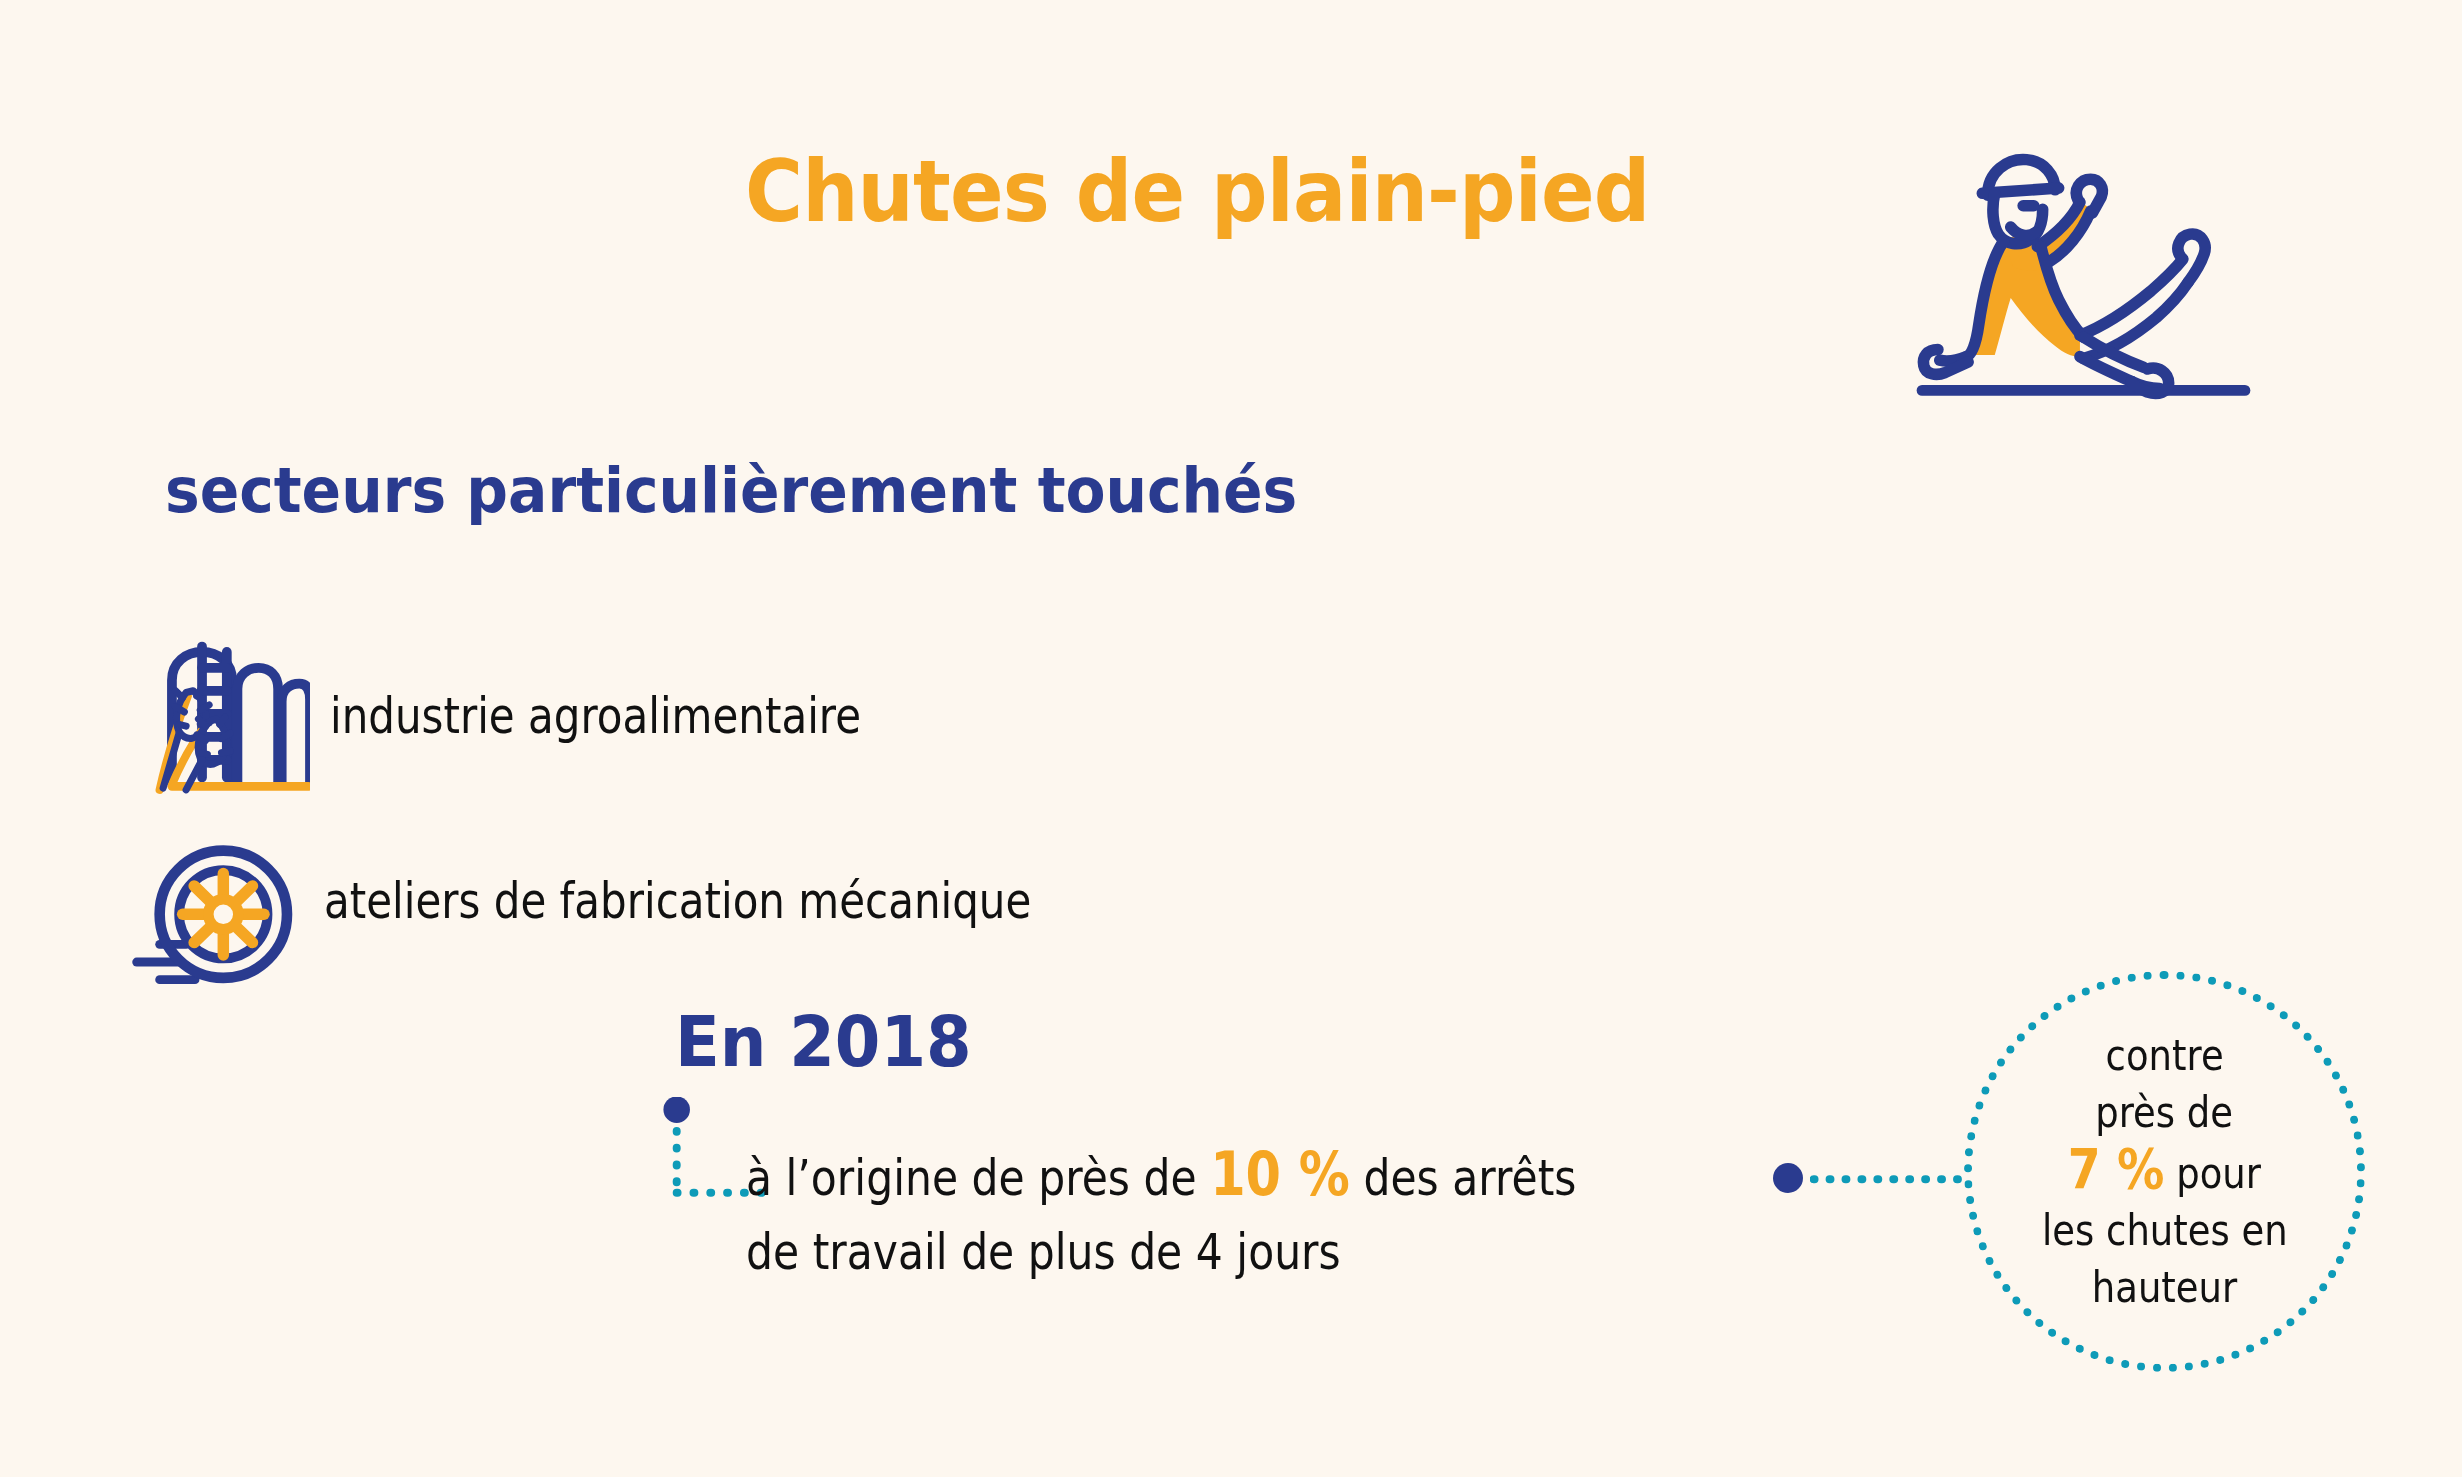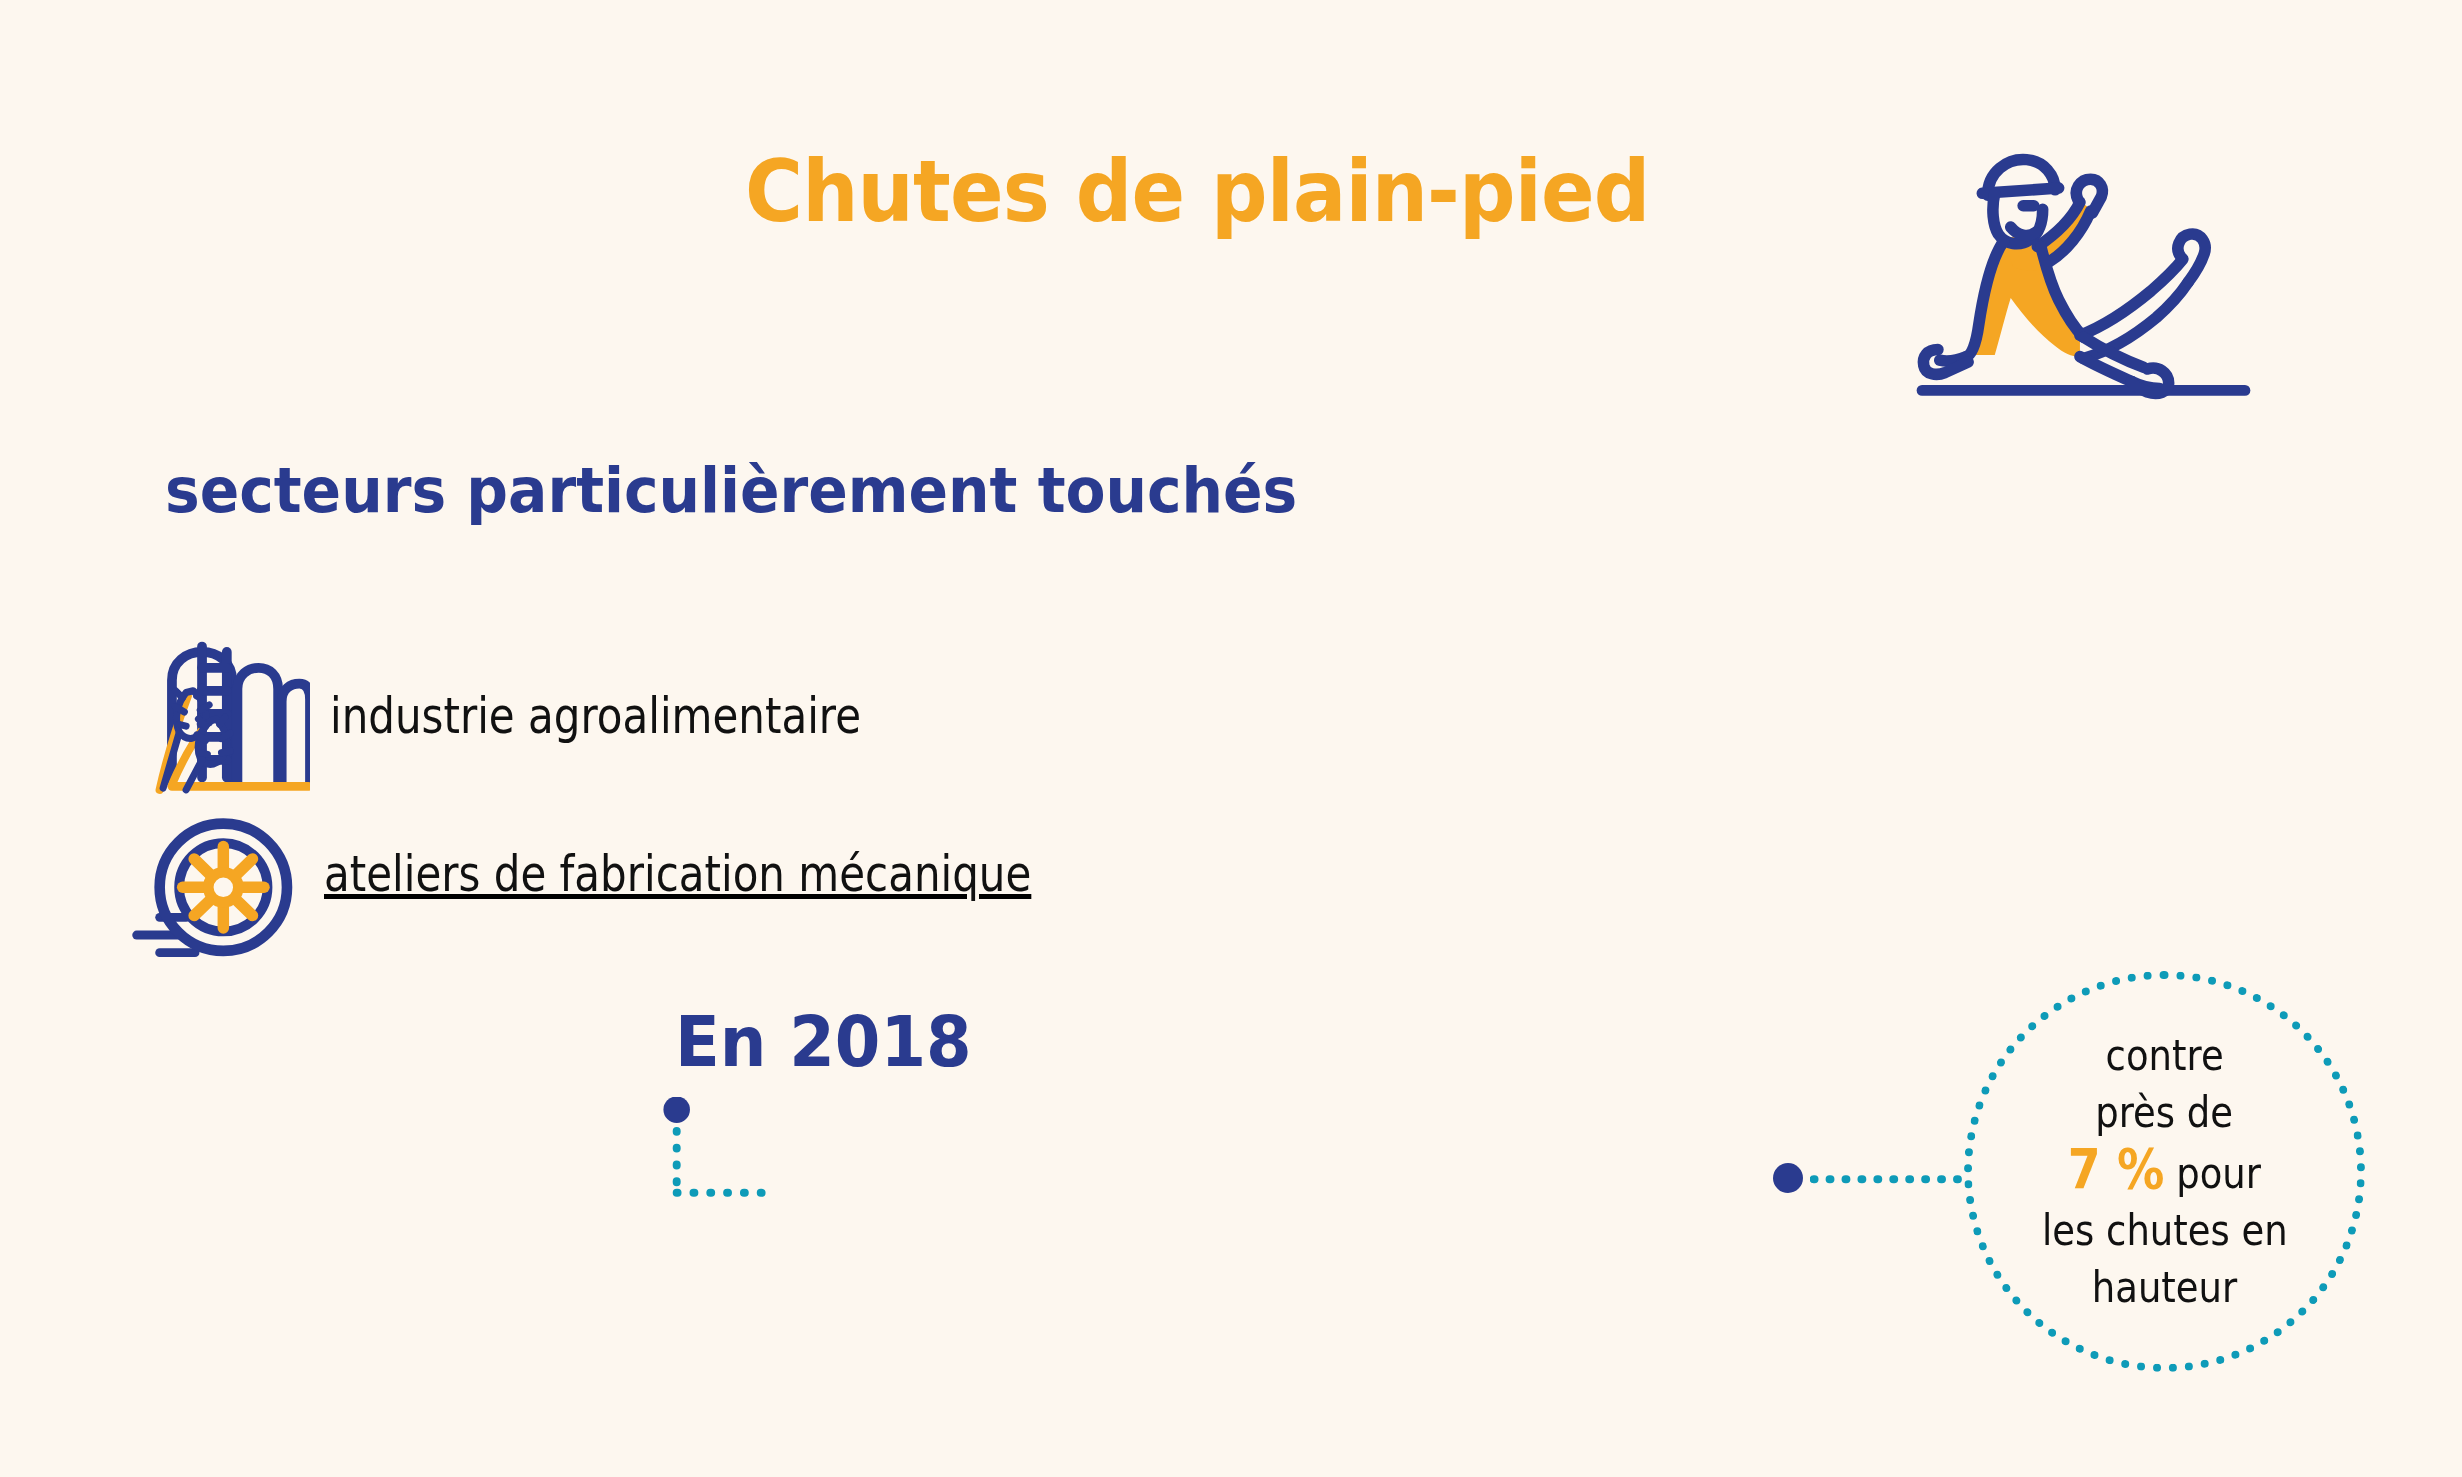--- a/index.html
+++ b/index.html
@@ -57,21 +57,21 @@
   }
 
   
   .sector-row {
     position: absolute;
     display: flex;
     align-items: center;
     justify-content: flex-end;
   }
   #sector-row-0 { left: 133px; top: 634px; }
-  #sector-row-1 { left: 124px; top: 790px; text-decoration: underline; }
+  #sector-row-1 { left: 124px; top: 817px; }
 
   .sector-icon {
     width: 168px;
     height: 168px;
     flex: 0 0 auto;
   }
   #sector-row-0 .sector-icon { width: 177px; height: 164px; }
   #sector-row-1 .sector-icon { width: 173px; height: 168px; }
 
   .sector-label {
@@ -330,20 +330,24 @@
   <div id="year-label">En 2018</div>
 
   <div id="year-connector">
     <svg viewBox="0 0 130 118" width="115" height="105" aria-hidden="true">
       <circle cx="20" cy="14" r="15" fill="#2A3B8F"></circle>
       <line x1="20" y1="38" x2="20" y2="104" stroke="#0E9BB8" stroke-width="9" stroke-linecap="round" stroke-dasharray="1 18"></line>
       <line x1="20" y1="108" x2="118" y2="108" stroke="#0E9BB8" stroke-width="9" stroke-linecap="round" stroke-dasharray="1 18"></line>
     </svg>
   </div>
 
+  <div id="stat-block">
+    <div class="stat-line"><span>à l’origine de près de </span><span class="stat-pct">10 %</span><span> des arrêts</span></div>
+    <div class="stat-line">de travail de plus de 4 jours</div>
+  </div>
 
   <div id="callout-dot"></div>
   <div id="callout-lead">
     <svg viewBox="0 0 176 14" width="156" height="12.4" aria-hidden="true">
       <line x1="4" y1="7" x2="172" y2="7" stroke="#0E9BB8" stroke-width="9" stroke-linecap="round" stroke-dasharray="1 17"></line>
     </svg>
   </div>
 
   <div id="circle-callout">
     <div class="dotted-ring"></div>

